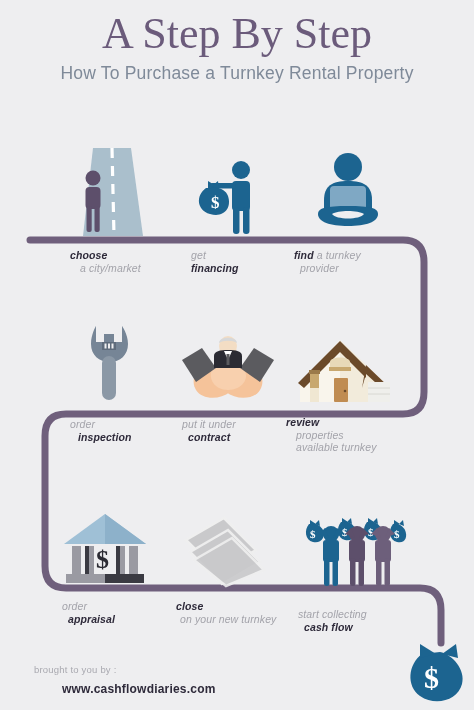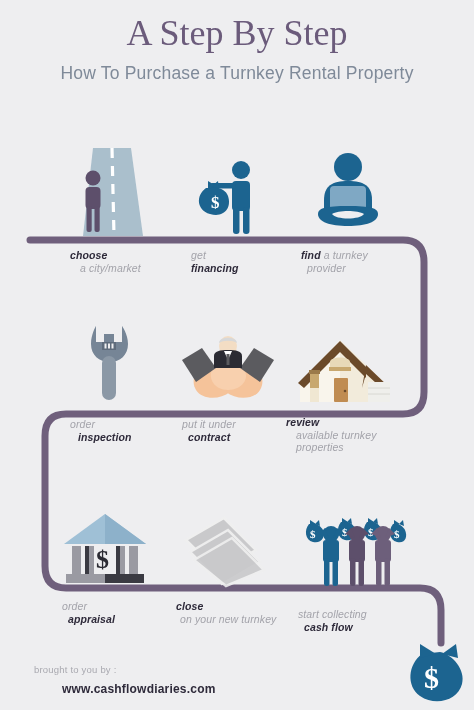--- a/index.html
+++ b/index.html
@@ -10,21 +10,21 @@
     overflow:hidden;
     position:relative;
   }
   #canvas{position:relative;width:474px;height:710px;}
 
   
   .header{position:absolute;left:0;top:0;width:474px;text-align:center;}
   .title{
     font-family:"Liberation Serif", serif;
     color:#6b5b7b;
-    font-size:36px;
+    font-size:44px;
     line-height:39px;
     letter-spacing:0px;
     padding-top:14px;
     font-weight:400;
   }
   .title .line2{display:block;}
   .subtitle{
     color:#7f8a99;
     font-size:17.5px;
     font-weight:400;
@@ -123,21 +123,21 @@
     <div class="cell" style="left:288px;top:0;width:120px;">
       <div class="icon-wrap" style="height:88px;">
         <svg width="80" height="88" viewBox="0 0 80 88">
           <circle cx="40" cy="19" r="14" fill="#1c6490"></circle>
           <path d="M16,52 C16,38 24,33 40,33 C56,33 64,38 64,52 L64,64 L16,64 Z" fill="#1c6490"></path>
           <rect x="22" y="38" width="36" height="26" rx="4" fill="#7fa8c4"></rect>
           <path d="M10,66 C10,60 18,58 40,58 C62,58 70,60 70,66 C70,74 58,78 40,78 C22,78 10,74 10,66 Z" fill="#1c6490"></path>
           <path d="M24,66 C30,62 50,62 56,66 C52,72 28,72 24,66 Z" fill="#eeeef0"></path>
         </svg>
       </div>
-      <div class="label" style="margin-top:13px;margin-left:13px;">
+      <div class="label" style="margin-top:13px;margin-left:6px;">
         <span class="l-a"><b>find</b>
           <span>a turnkey</span></span>
         <span class="l-b" style="margin-left:6px;">provider</span>
       </div>
     </div>
   </div>
 
   <div class="row" style="top:322px;height:0;">
 
     <div class="cell" style="left:58px;top:0;width:104px;">
@@ -204,22 +204,22 @@
           <circle cx="49" cy="53" r="1.3" fill="#6b4a2a"></circle>
           <path d="M34,24 C34,18 54,18 54,24 L54,30 L34,30 Z" fill="#e8d9b8"></path>
           <rect x="33" y="29" width="22" height="4" fill="#c8a86f"></rect>
           <rect x="14" y="34" width="9" height="16" fill="#c8a86f"></rect>
           <rect x="13" y="32" width="11" height="4" fill="#9b7a4a"></rect>
           <rect x="14" y="50" width="9" height="14" fill="#f0e7d2"></rect>
         </svg>
       </div>
       <div class="label" style="margin-top:12px;margin-left:2px;line-height:12.5px;">
         <span class="l-a"><b>review</b></span>
+        <span class="l-b" style="margin-left:10px;">properties</span>
         <span class="l-b" style="margin-left:10px;">available turnkey</span>
-        <span class="l-b" style="margin-left:10px;">properties</span>
       </div>
     </div>
   </div>
 
   <div class="row" style="top:500px;height:0;">
 
     <div class="cell" style="left:50px;top:0;width:110px;">
       <div class="icon-wrap" style="height:88px;align-items:flex-end;">
         <svg width="90" height="76" viewBox="0 0 90 76">
           <polygon points="45,2 86,32 4,32" fill="#9fc0d6"></polygon>

